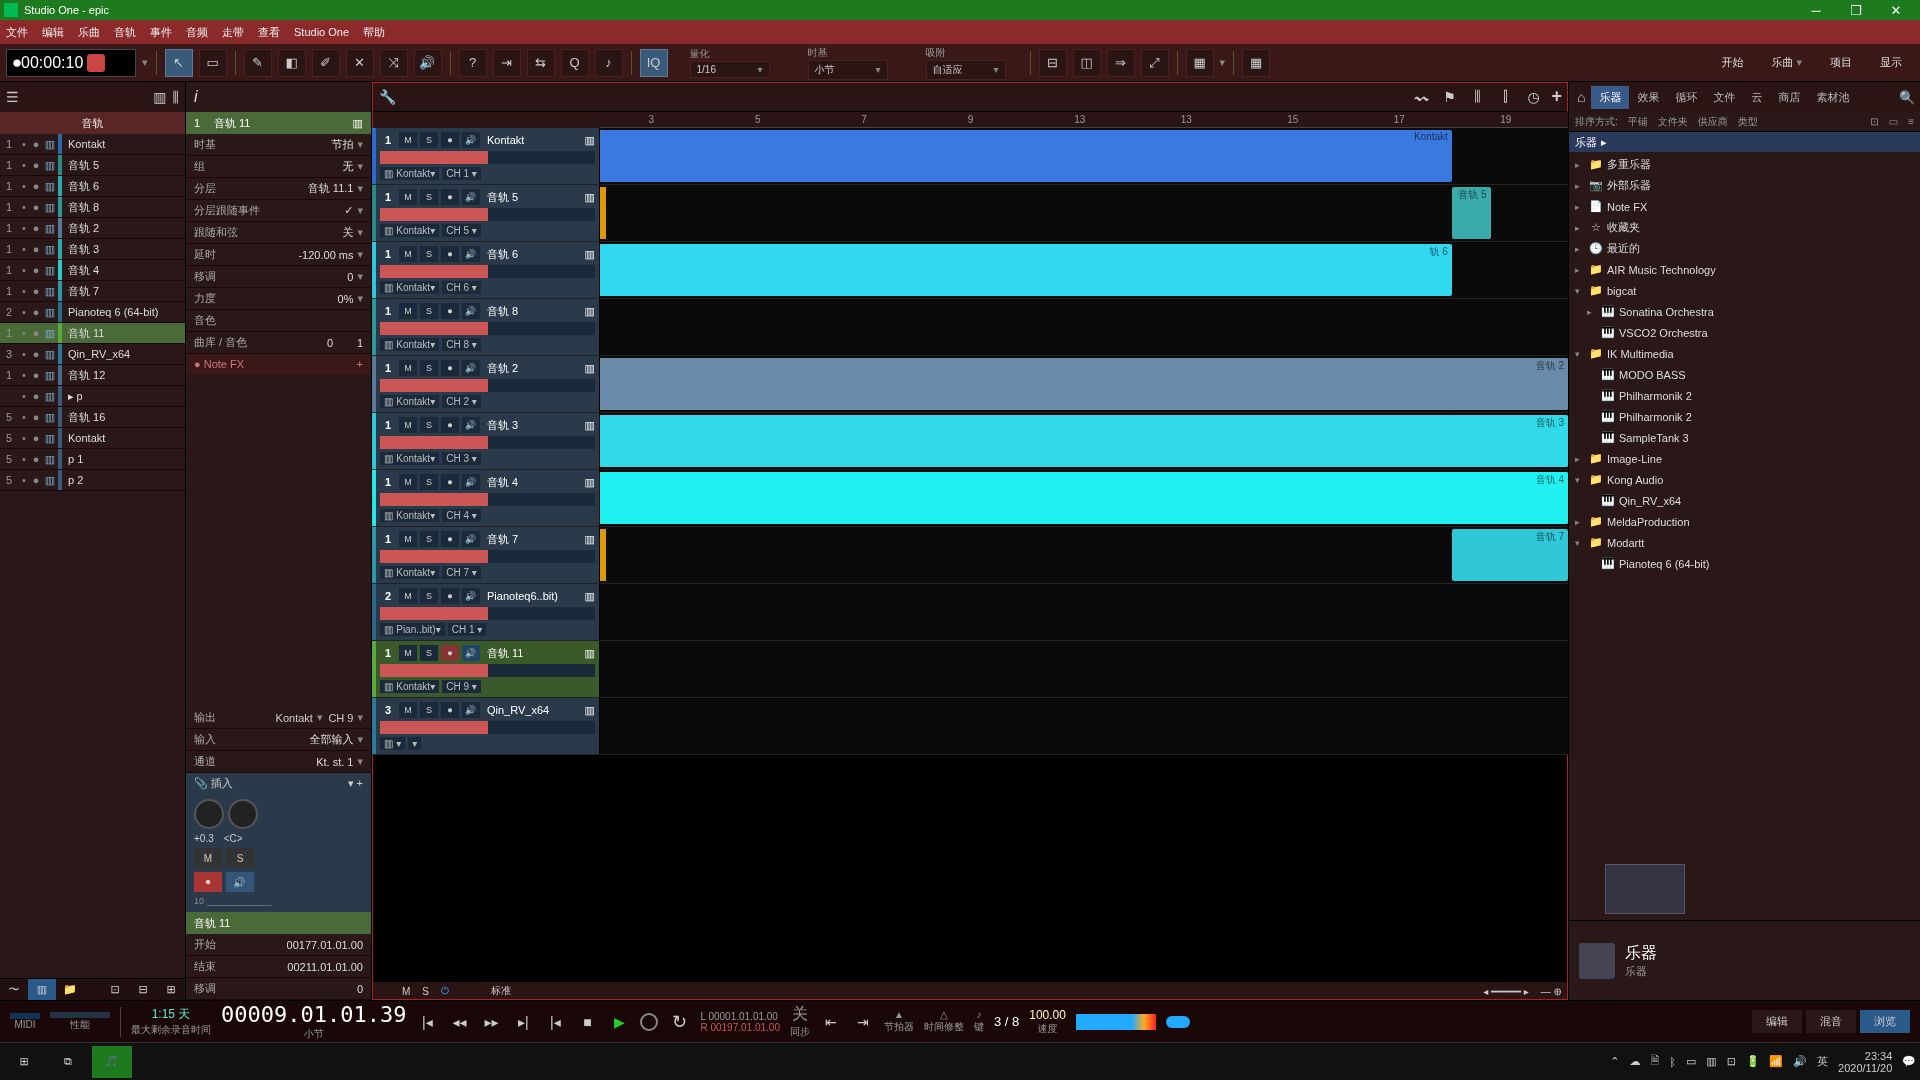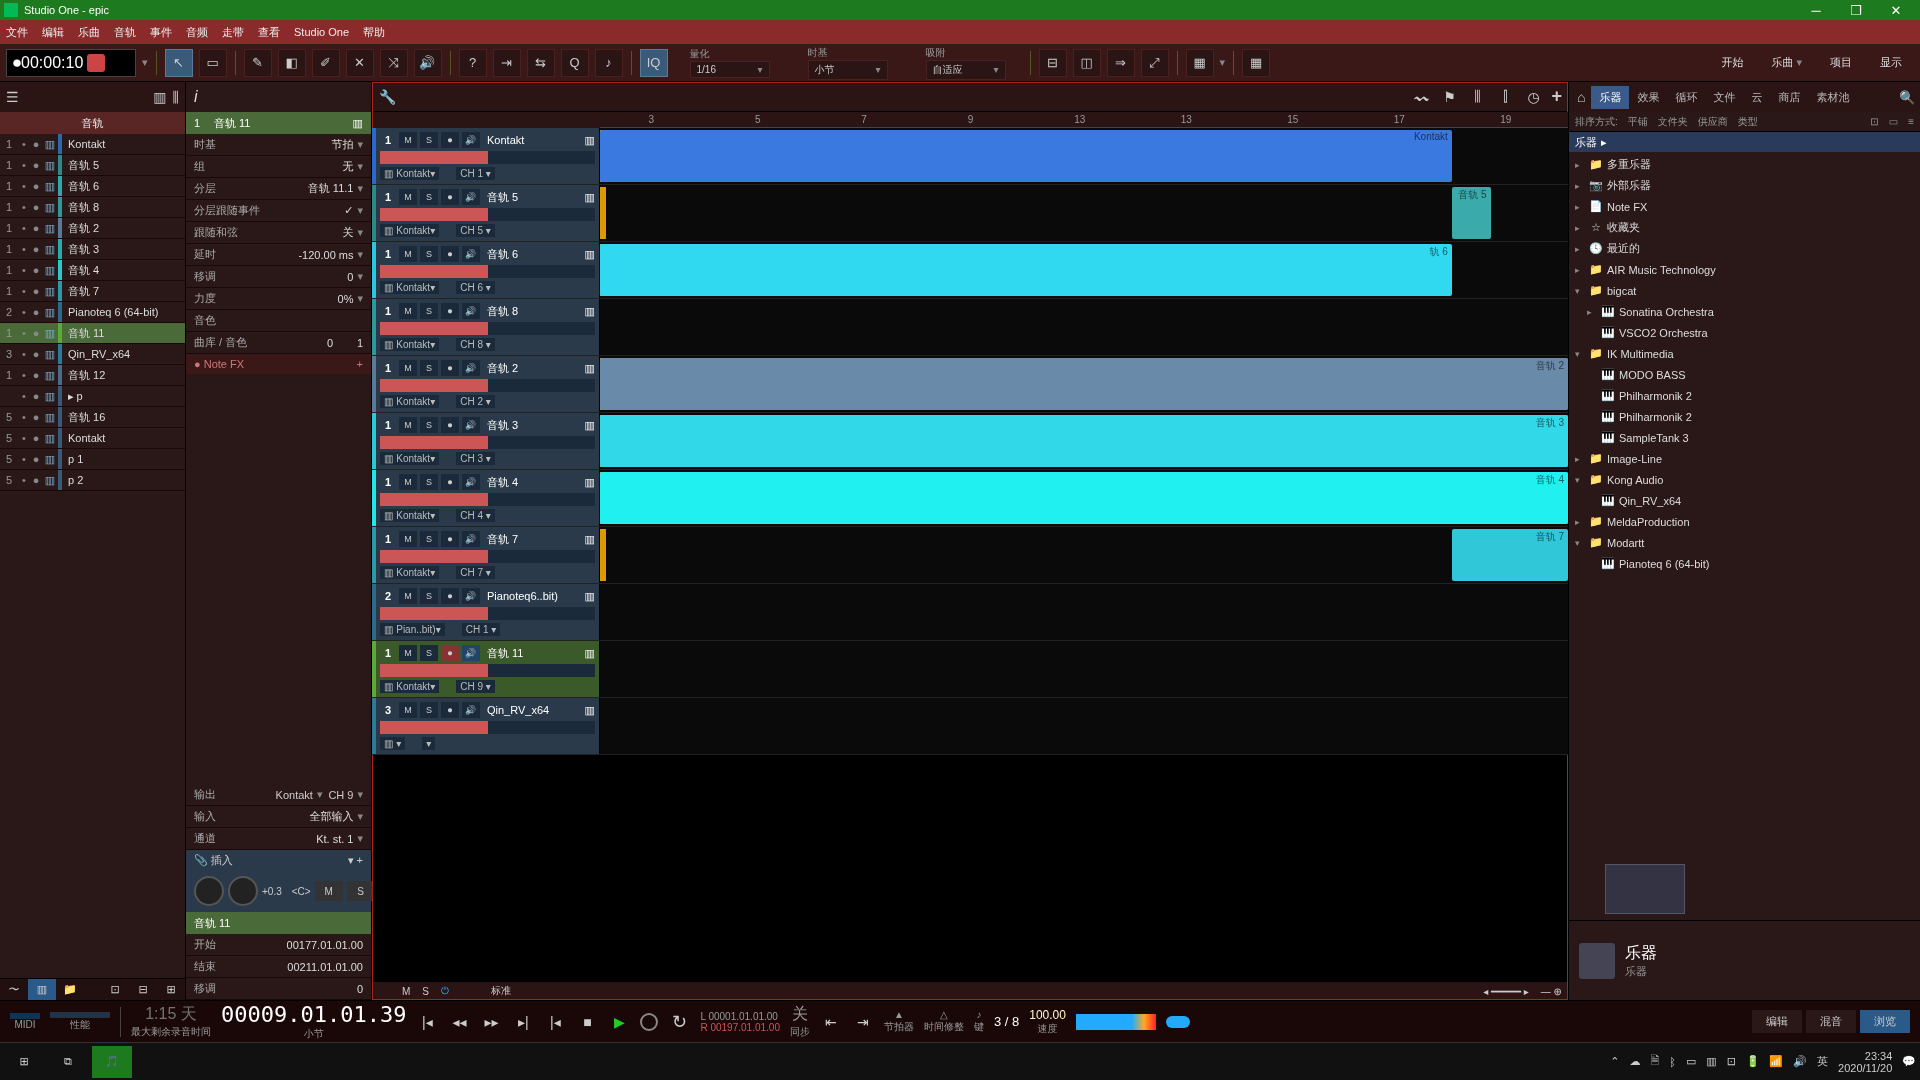--- a/index.html
+++ b/index.html
@@ -43,21 +43,21 @@
 .insp-title{height:22px;background:#5a2525;display:flex;align-items:center;padding:0 8px;color:#fff}
 .insp-title.sel{background:#4a6a3a}
 .insp-title .num{width:20px}
 .insp-title .piano{margin-left:auto;color:#fff}
 .insp-row{height:22px;display:flex;align-items:center;padding:0 8px;border-bottom:1px solid #1a0808}
 .insp-row .ilabel{flex:1;color:#aaa}
 .insp-row .ival{color:#ddd;text-align:right;min-width:70px}
 .insp-row .idrop{color:#888;margin-left:4px}
 .insp-section{height:20px;background:#3a1818;display:flex;align-items:center;padding:0 8px;color:#c77}
 .insp-section .plus{margin-left:auto;cursor:pointer}
-.insp-mixer{padding:6px 8px;display:flex;flex-direction:row;gap:4px}
+.insp-mixer{padding:6px 8px;display:flex;flex-direction:column;gap:4px}
 .insp-mixer .row{display:flex;gap:4px;align-items:center}
 .insp-mixer .knob{width:30px;height:30px;border:2px solid #555;border-radius:50%;background:#222}
 .insp-mixer .sbtn{width:28px;height:20px;background:#333;display:flex;align-items:center;justify-content:center;cursor:pointer;font-size:10px}
 .insp-mixer .sbtn.rec{background:#a33}
 .insp-mixer .sbtn.mon{background:#357}
 .arrange{flex:1;display:flex;flex-direction:column;background:#000;min-width:0}
 .arr-toolbar{height:30px;background:#2a1414;display:flex;align-items:center;padding:0 6px;gap:8px;border-bottom:1px solid #000}
 .arr-toolbar .tool{cursor:pointer;font-size:14px;width:20px;text-align:center}
 .arr-toolbar .plus{font-size:18px;font-weight:bold;cursor:pointer}
 .ruler{height:16px;background:#2a1414;position:relative;color:#999;font-size:10px;border-bottom:1px solid #444}
@@ -67,21 +67,21 @@
 .arr-track.sel{background:#1a2a10}
 .track-head{width:228px;background:#2a3a4a;display:flex;flex-direction:column;padding:4px;gap:3px;border-right:1px solid #000}
 .track-head.sel{background:#3a5a2a}
 .th-row1{display:flex;align-items:center;gap:3px}
 .th-num{width:16px;text-align:center;color:#fff;font-weight:bold}
 .th-btn{width:18px;height:16px;background:#1a2a3a;display:flex;align-items:center;justify-content:center;font-size:9px;cursor:pointer;color:#ccc}
 .th-btn.rec{background:#833}
 .th-btn.mon{background:#246}
 .th-name{flex:1;color:#fff;padding-left:4px}
 .th-piano{color:#fff;cursor:pointer}
-.th-row2{display:flex;align-items:center;gap:17px;font-size:10px}
+.th-row2{display:flex;align-items:center;gap:3px;font-size:10px}
 .th-inst{background:#1a2a3a;padding:1px 4px;color:#bbb;display:flex;align-items:center}
 .th-slider{flex:1;height:4px;background:#1a2a3a;position:relative}
 .th-slider .fill{height:100%;background:#c55;width:50%}
 .track-lane{flex:1;position:relative;background:#0a0a0a}
 .clip{position:absolute;top:2px;bottom:2px;border-radius:2px;overflow:hidden}
 .clip .cname{position:absolute;top:1px;right:4px;font-size:10px;color:rgba(0,0,0,0.6)}
 .clipmark{width:6px;position:absolute;top:2px;bottom:2px;background:#d90}
 .arr-footer{height:18px;background:#2a1414;display:flex;align-items:center;padding:0 6px;gap:12px;font-size:10px}
 .browser{width:352px;background:#2a1818;border-left:1px solid #000;display:flex;flex-direction:column}
 .br-header{height:30px;display:flex;align-items:center;background:#2a1414;padding:0 4px;gap:2px}
@@ -939,21 +939,21 @@
   <div class="tp-section">
       <div style="width:30px;height:6px;background:#135"></div>
       <span>MIDI</span>
     </div>
   <div class="tp-section">
       <div style="width:60px;height:6px;background:#234"></div>
       <span>性能</span>
     </div>
   <div style="width:1px;height:30px;background:#444"></div>
   <div class="tp-section">
-    <span style="color:#737373;font-size:16px">1:15 天</span>
+    <span style="color:#5eead4;font-size:12px">1:15 天</span>
     <span>最大剩余录音时间</span>
   </div>
   <div class="tp-section">
     <span class="tp-time">00009.01.01.39</span>
     <span>小节</span>
   </div>
   <div class="tp-btn">|◂</div>
   <div class="tp-btn">◂◂</div>
   <div class="tp-btn">▸▸</div>
   <div class="tp-btn">▸|</div>

